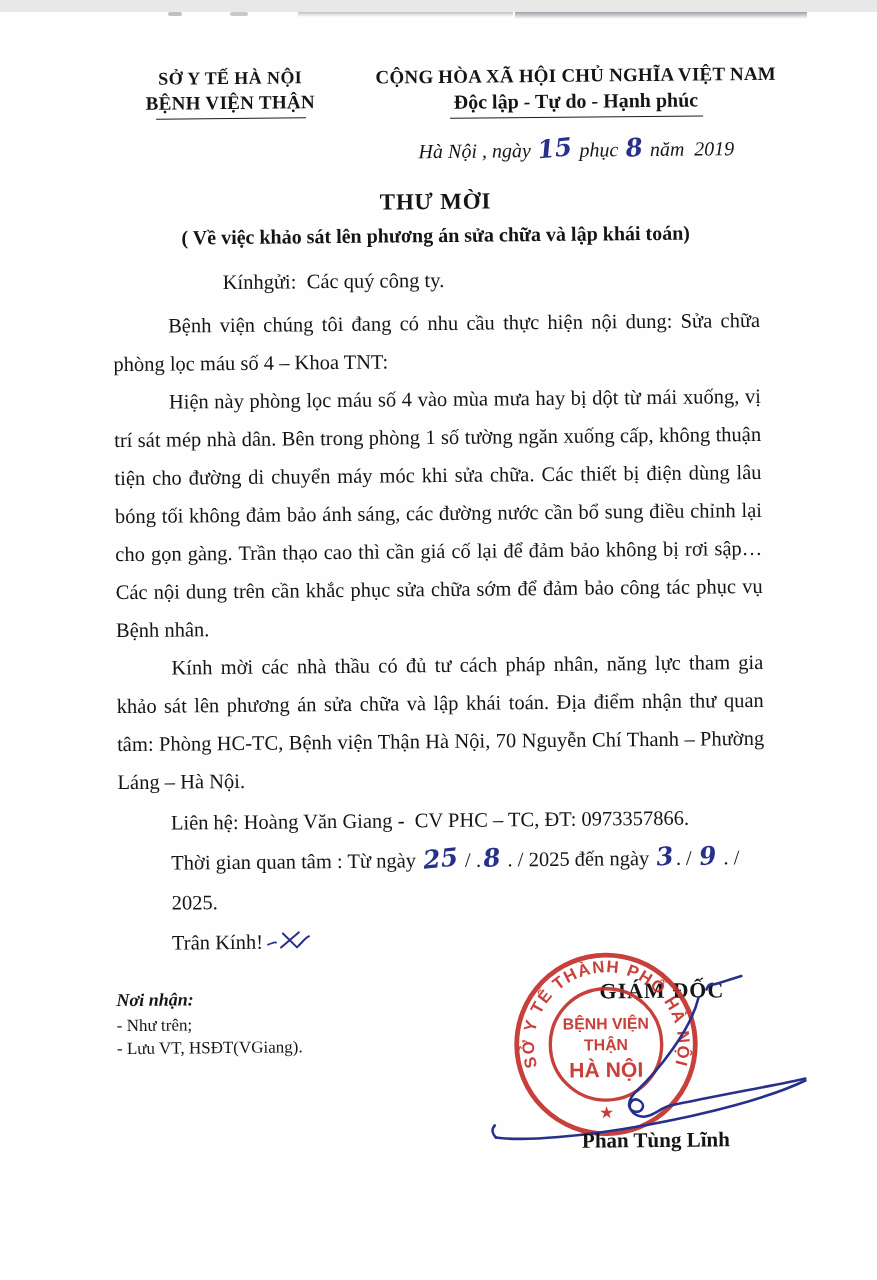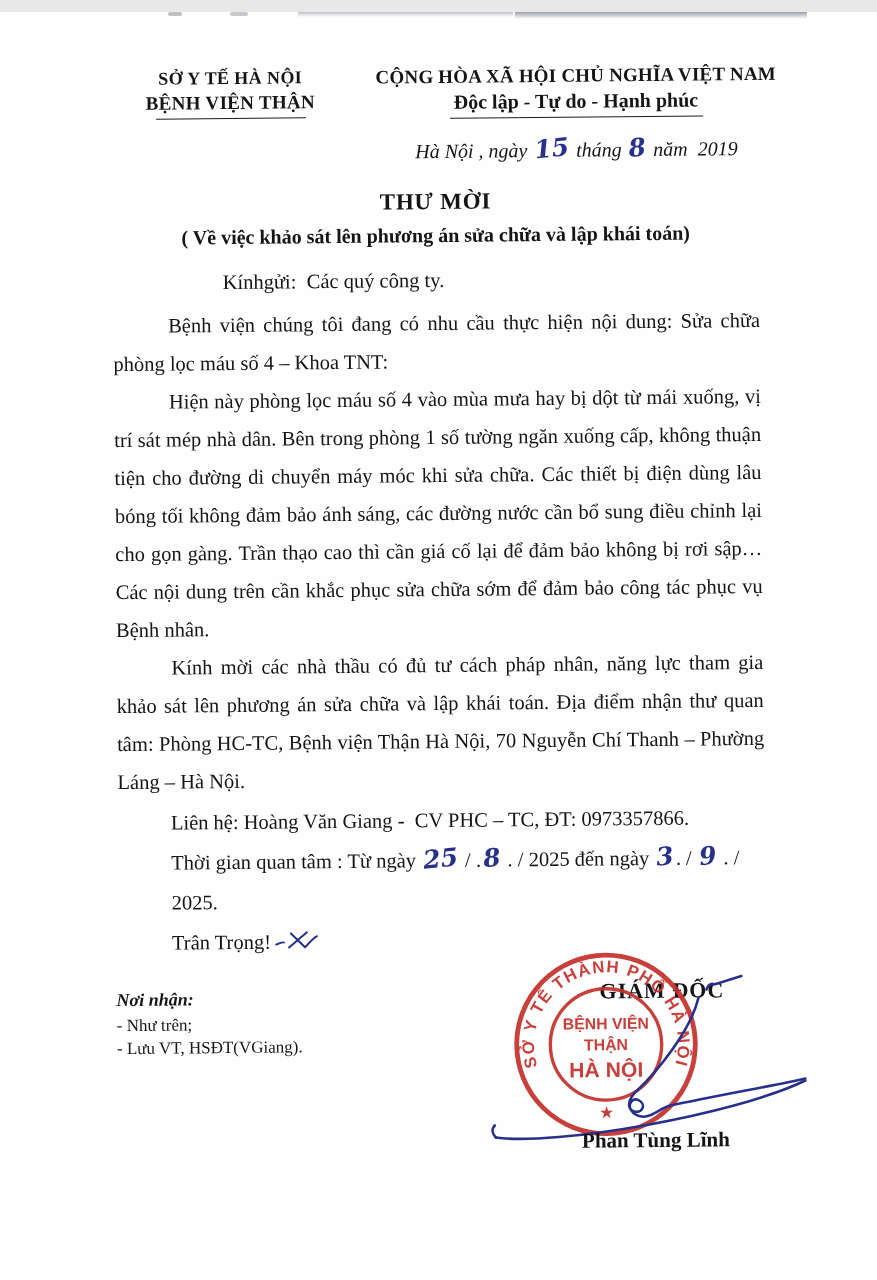--- a/index.html
+++ b/index.html
@@ -95,37 +95,37 @@
         <div class="l2">BỆNH VIỆN THẬN</div>
         <div class="rule rule-left"></div>
       </div>
       <div class="h-right">
         <div class="l1">CỘNG HÒA XÃ HỘI CHỦ NGHĨA VIỆT NAM</div>
         <div class="l2">Độc lập - Tự do - Hạnh phúc</div>
         <div class="rule rule-right"></div>
       </div>
     </div>
 
-    <div class="dateline"><span>Hà Nội , ngày </span><span class="hw">15</span><span> tháng </span><span class="hw">8</span><span> năm  2019</span></div>
+    <div class="dateline"><span>Hà Nội , ngày </span><span class="hw">15</span><span> phục </span><span class="hw">8</span><span> năm  2019</span></div>
 
     <div class="title">THƯ MỜI</div>
     <div class="subtitle">( Về việc khảo sát lên phương án sửa chữa và lập khái toán)</div>
 
     <div class="salutation">Kínhgửi:  Các quý công ty.</div>
 
     <div class="body-text">
       <p>Bệnh viện chúng tôi đang có nhu cầu thực hiện nội dung: Sửa chữa phòng lọc máu số 4 – Khoa TNT:</p>
       <p>Hiện này phòng lọc máu số 4 vào mùa mưa hay bị dột từ mái xuống, vị trí sát mép nhà dân. Bên trong phòng 1 số tường ngăn xuống cấp, không thuận tiện cho đường di chuyển máy móc khi sửa chữa. Các thiết bị điện dùng lâu bóng tối không đảm bảo ánh sáng, các đường nước cần bổ sung điều chỉnh lại cho gọn gàng. Trần thạo cao thì cần giá cố lại để đảm bảo không bị rơi sập… Các nội dung trên cần khắc phục sửa chữa sớm để đảm bảo công tác phục vụ Bệnh nhân.</p>
       <p>Kính mời các nhà thầu có đủ tư cách pháp nhân, năng lực tham gia khảo sát lên phương án sửa chữa và lập khái toán. Địa điểm nhận thư quan tâm: Phòng HC-TC, Bệnh viện Thận Hà Nội, 70 Nguyễn Chí Thanh – Phường Láng – Hà Nội.</p>
     </div>
 
     <div class="lines">
       <div class="line">Liên hệ: Hoàng Văn Giang -  CV PHC – TC, ĐT: 0973357866.</div>
       <div class="line"><span class="printed">Thời gian quan tâm : Từ ngày </span><span class="hw">25</span><span class="printed"> / .</span><span class="hw">8</span><span class="printed"> . / 2025 đến ngày </span><span class="hw">3</span><span class="printed">. / </span><span class="hw">9</span><span class="printed"> . / 2025.</span></div>
-      <div class="line"><span>Trân Trọng!</span><svg class="pen-squiggle" width="46" height="24" viewBox="0 0 46 24">
+      <div class="line"><span>Trân Kính!</span><svg class="pen-squiggle" width="46" height="24" viewBox="0 0 46 24">
           <path d="M3,17 C7,16 9,14 11,15" stroke="#27308a" stroke-width="1.8" fill="none" stroke-linecap="round"></path>
           <path d="M16,20 L34,5 M18,6 L32,20 M33,19 C38,14 41,10 44,9" stroke="#27308a" stroke-width="2" fill="none" stroke-linecap="round"></path>
         </svg></div>
     </div>
 
     <div class="footer">
 
       <div class="recipients">
         <div class="label">Nơi nhận:</div>
         <div>- Như trên;</div>

